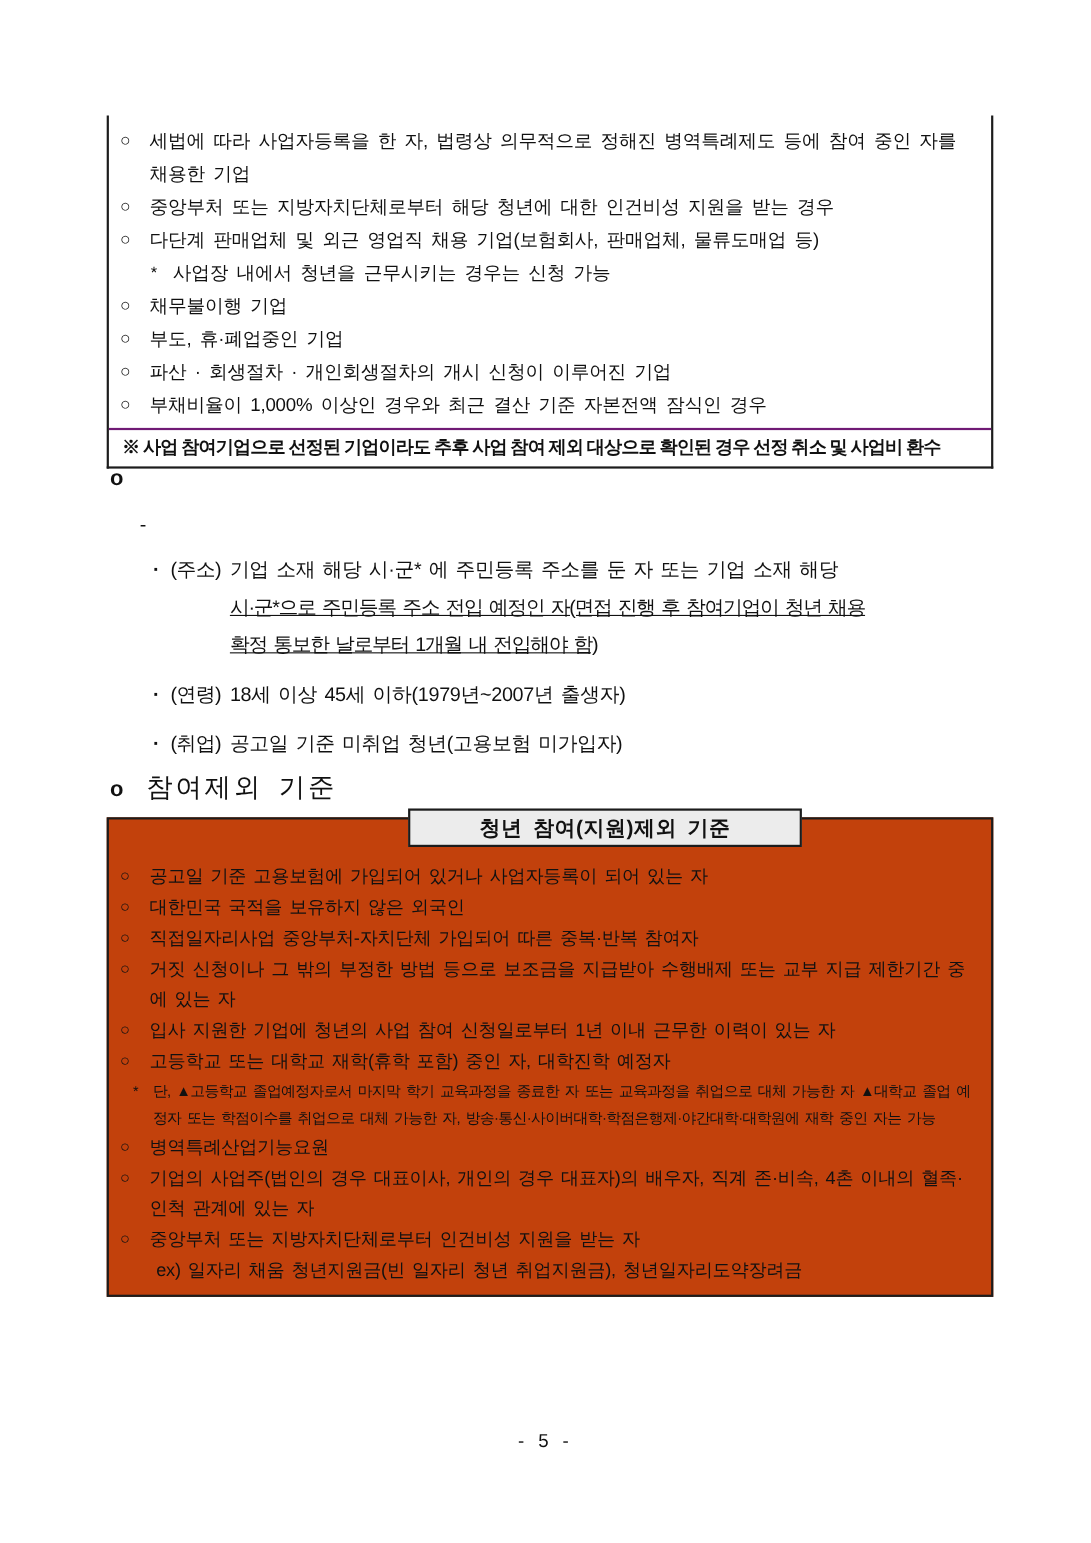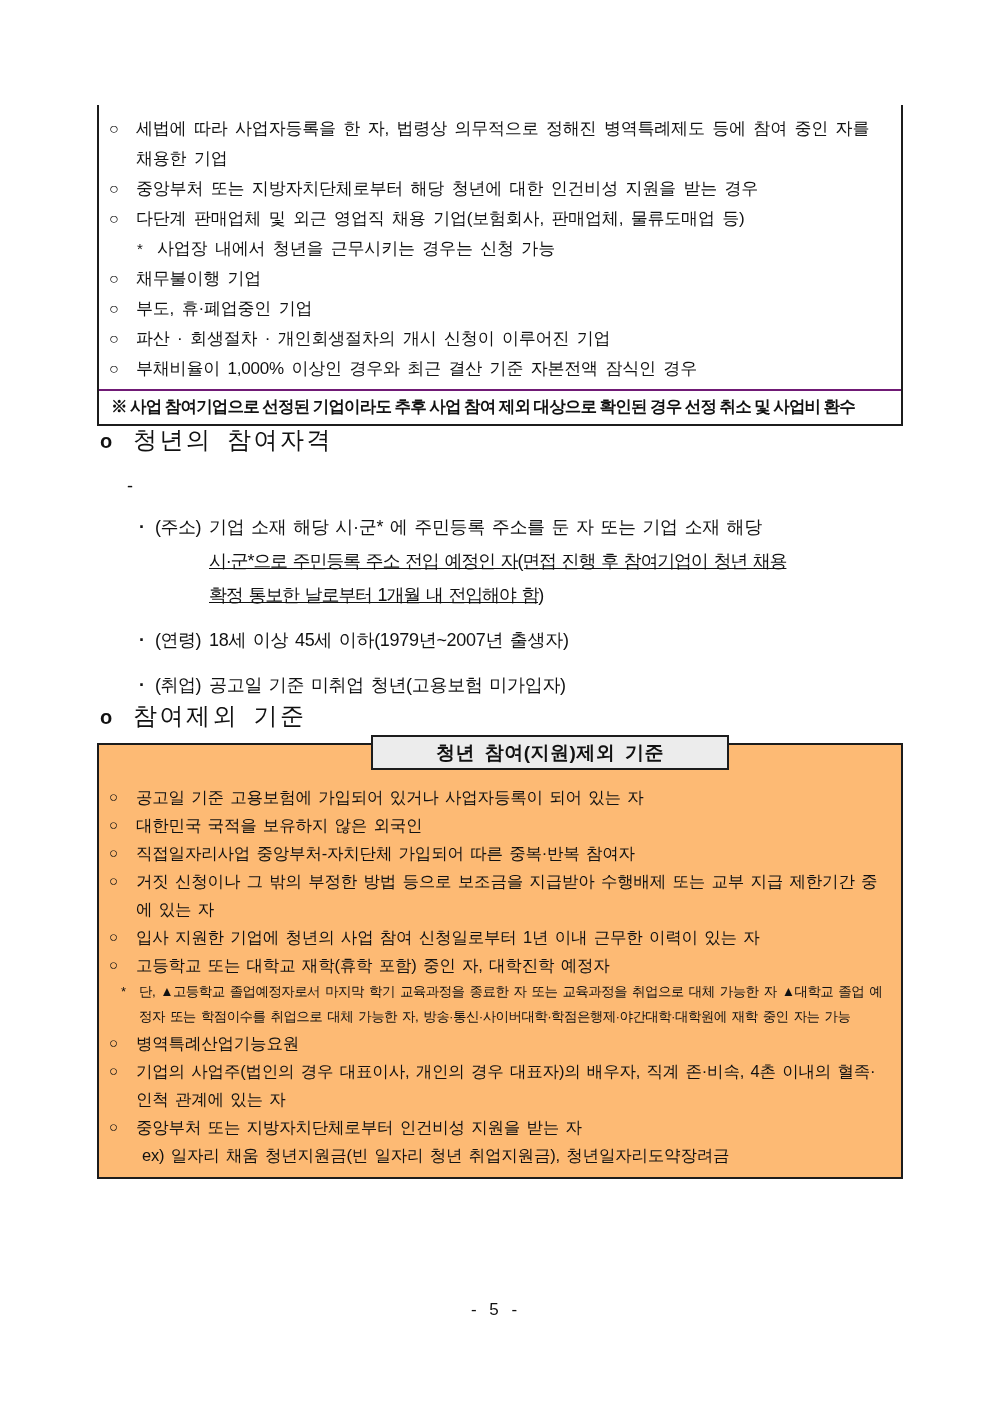--- a/index.html
+++ b/index.html
@@ -55,21 +55,21 @@
   .criterion .lbl { flex: 0 0 auto; padding-right: 8px; letter-spacing: -0.5px; }
   .criterion .lines { flex: 1; }
   .criterion .lines .ln { letter-spacing: -0.3px; word-spacing: 2px; }
   .criterion .lines .ln.cond { letter-spacing: -1.2px; text-decoration: underline; }
 
   .excl-header { position: absolute; left: 97px; top: 700px; width: 812px; }
 
   
   .box2 {
     position: absolute; left: 97px; top: 743px; width: 806px;
-    border: 2px solid #1c1c1c; background: #fdba74;
+    border: 2px solid #1c1c1c; background: #c2410c;
     padding: 38px 12px 8px 10px;
   }
   .box2-title {
     position: absolute; top: -10px; left: 272px; width: 358px; height: 35px;
     background: #ececec; border: 2px solid #1c1c1c;
     display: flex; align-items: center; justify-content: center;
     font-weight: bold; font-size: 19px; letter-spacing: 0.5px; word-spacing: 4px;
   }
   .e-item { display: flex; line-height: 28px; font-size: 16.5px; letter-spacing: -0.2px; }
   .e-item .marker { width: 27px; flex: 0 0 27px; font-size: 15px; }
@@ -121,21 +121,20 @@
       <span class="marker">○</span>
       <span class="txt">부채비율이 1,000% 이상인 경우와 최근 결산 기준 자본전액 잠식인 경우</span>
     </div>
   </div>
   <div class="box1-footnote">※ 사업 참여기업으로 선정된 기업이라도 추후 사업 참여 제외 대상으로 확인된 경우 선정 취소 및 사업비 환수</div>
 </div>
 
 <div class="qual">
   <div class="section-header">
     <span class="sb">o</span>
-    <span class="st">청년의 참여자격</span>
   </div>
   <div class="qual-intro">
     <span class="dash">-</span>
   </div>
 
   <div class="criterion">
     <span class="dot">·</span>
     <span class="lbl">(주소)</span>
     <span class="lines">
       <span class="ln">기업 소재 해당 시·군* 에 주민등록 주소를 둔 자 또는 기업 소재 해당</span>

